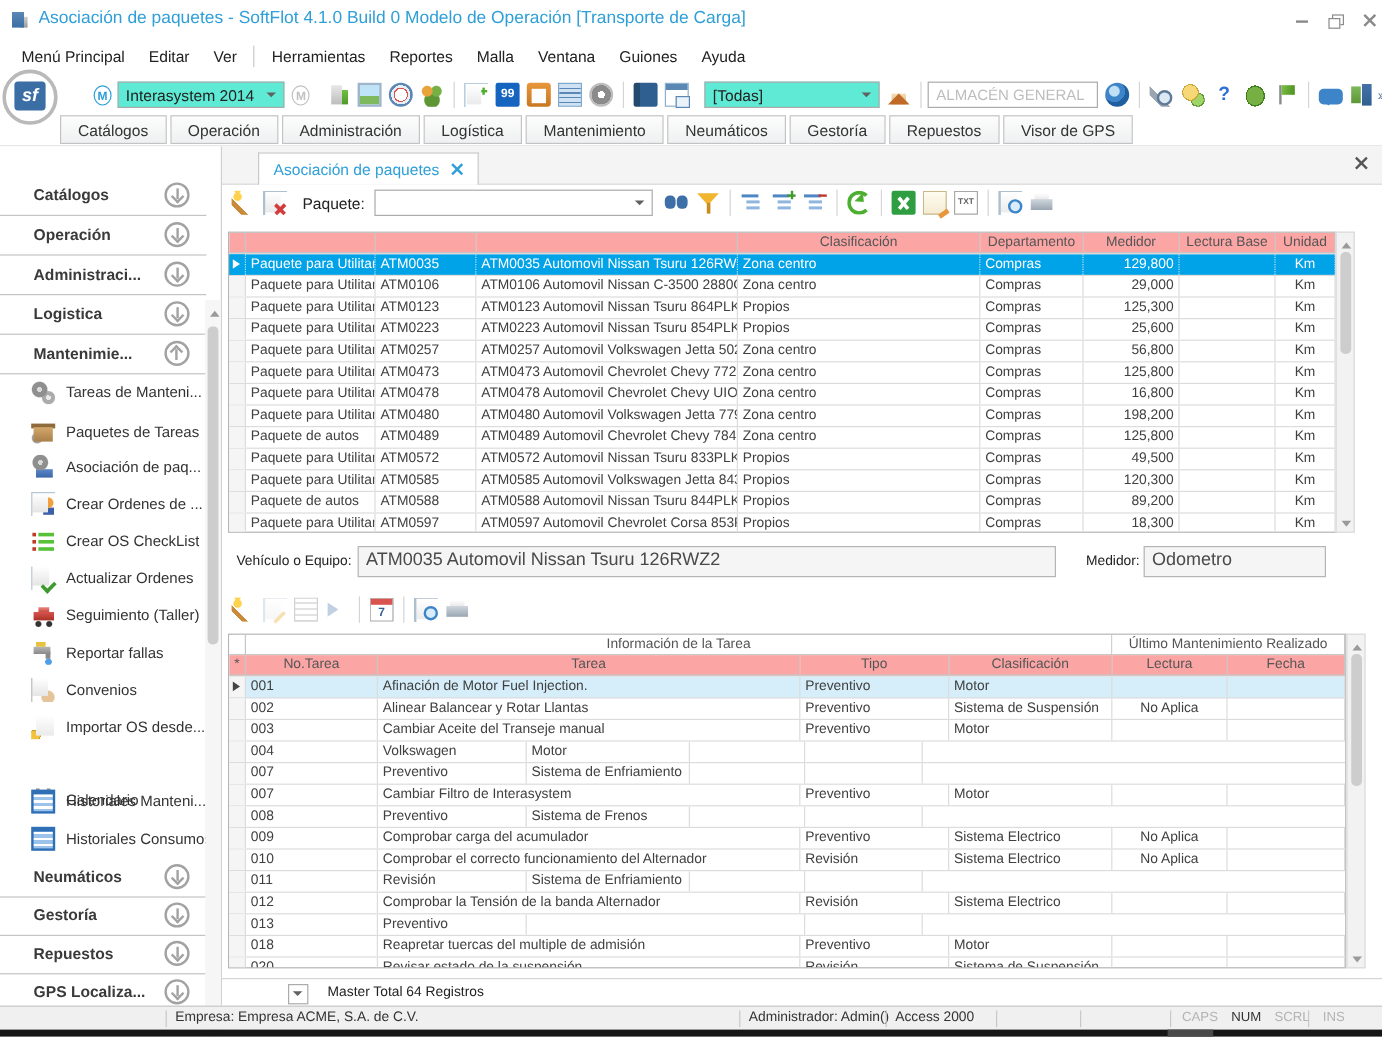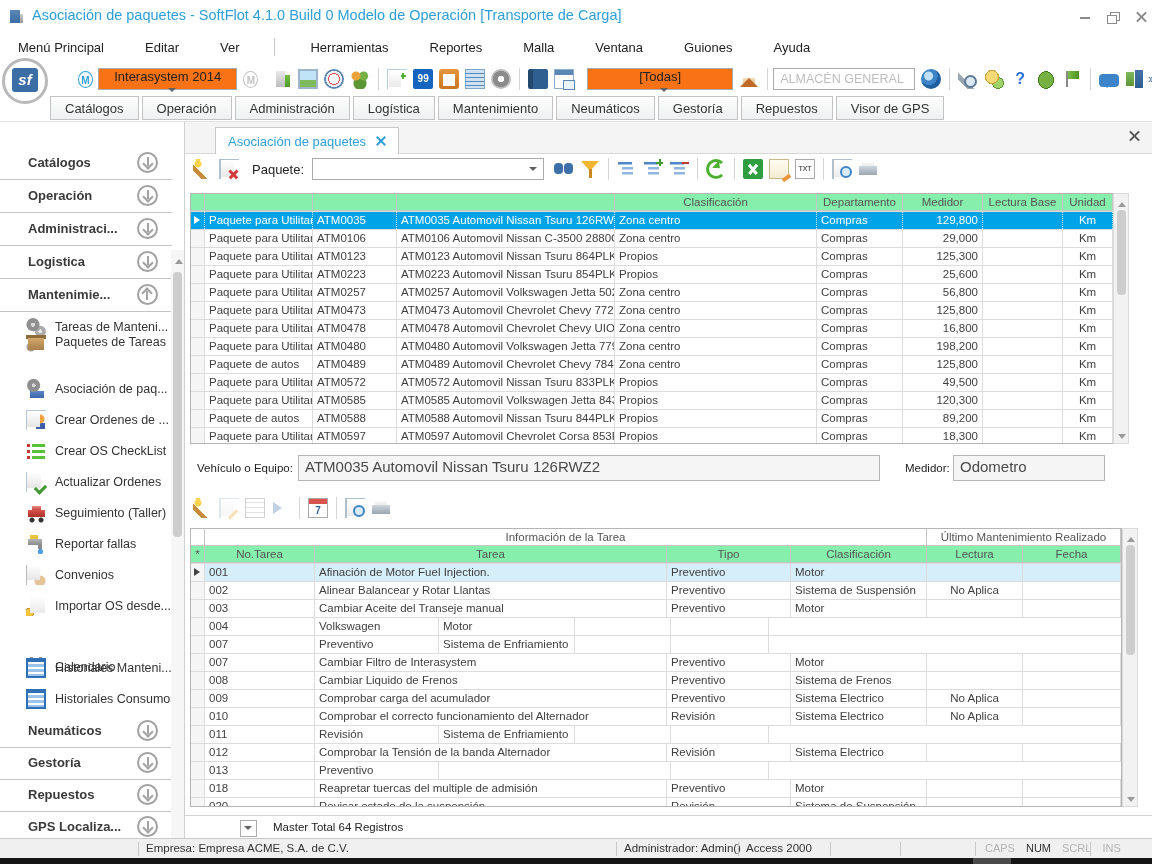--- a/index.html
+++ b/index.html
@@ -16,35 +16,35 @@
   .title-text{left:32px;top:7px;font-size:14.5px;color:#2e9fd8;}
   .winbtn{top:10px;width:26px;height:14px;cursor:pointer;}
   .wb-min{left:1072px;} .wb-min::after{content:"";position:absolute;left:8px;top:7px;width:10px;height:2px;background:#8a8a8a;}
   .wb-res{left:1100px;} .wb-res::before{content:"";position:absolute;left:10px;top:2px;width:8px;height:7px;border:1.5px solid #8a8a8a;background:#fff;}
   .wb-res::after{content:"";position:absolute;left:7px;top:5px;width:8px;height:7px;border:1.5px solid #8a8a8a;background:#fff;}
   .wb-close{left:1128px;}
   .wb-close::before,.wb-close::after{content:"";position:absolute;left:7px;top:6px;width:13px;height:2px;background:#8a8a8a;}
   .wb-close::before{transform:rotate(45deg);} .wb-close::after{transform:rotate(-45deg);}
 
   
-  .menubar{left:0;top:32px;width:1152px;height:30px;display:flex;align-items:center;padding-left:8px;box-sizing:border-box;gap:21px;}
+  .menubar{left:0;top:32px;width:1152px;height:30px;display:flex;align-items:center;padding-left:8px;box-sizing:border-box;}
   .menu-item{font-size:13px;color:#222;padding:4px 10px;cursor:pointer;}
   .menu-divider{width:1px;height:18px;background:#c9c9c9;margin:0 4px;}
 
   
   .toolbar{left:0;top:62px;width:1152px;height:34px;display:flex;align-items:center;}
   .logo{left:2px;top:58px;width:46px;height:46px;border-radius:50%;background:#fff;border:3px solid #b9b9b9;box-sizing:border-box;z-index:12;}
   .logo-inner{position:absolute;left:7px;top:7px;width:26px;height:24px;background:#3a6ea5;border-radius:3px;
      color:#fff;font-style:italic;font-weight:bold;font-size:15px;text-align:center;line-height:23px;}
   .tb-gap{flex:0 0 auto;}
   .mcirc{width:17px;height:17px;border-radius:50%;border:1.5px solid #2e9fd8;color:#2e9fd8;font-size:10px;font-weight:bold;
      text-align:center;line-height:17px;box-sizing:border-box;}
   .mcirc.disabled{border-color:#c2c2c2;color:#c2c2c2;}
-  .combo{height:22px;background:#f97316;border:1px solid #ababab;display:flex;align-items:center;font-size:13px;color:#222;
-     padding:0 6px;box-sizing:border-box;justify-content:space-between;cursor:pointer;flex-direction:column;}
+  .combo{height:22px;background:#5eead4;border:1px solid #ababab;display:flex;align-items:center;font-size:13px;color:#222;
+     padding:0 6px;box-sizing:border-box;justify-content:space-between;cursor:pointer;}
   .combo .arr{width:0;height:0;border:4px solid transparent;border-top-color:#616161;margin-top:4px;margin-left:8px;}
   .tb-input{height:22px;border:1px solid #ababab;box-sizing:border-box;font-size:12.5px;color:#555;padding:0 6px;
      font-family:"Liberation Sans",sans-serif;}
   .tb-input::placeholder{color:#bdbdbd;}
   .tsep{width:1px;height:22px;background:#d5d5d5;margin:0 5px;}
   .tic{width:20px;height:20px;margin:0 3px;position:relative;flex:0 0 auto;cursor:pointer;}
   .chev{font-size:12px;color:#5b7fa6;letter-spacing:-2px;cursor:pointer;}
 
   
   .i-battery{background:linear-gradient(#e8e8e8,#bdbdbd) 4px 2px/9px 16px no-repeat,linear-gradient(#6fbf3f,#4e9a27) 13px 6px/5px 12px no-repeat;}
@@ -154,21 +154,21 @@
   .doctoolbar{position:absolute;left:5px;top:33px;width:955px;height:28px;display:flex;align-items:center;}
   .doctoolbar .label{font-size:13px;color:#222;margin:0 8px 0 10px;}
   .paq-combo{width:232px;height:22px;border:1px solid #ababab;background:#fff;display:flex;align-items:center;justify-content:flex-end;box-sizing:border-box;cursor:text;}
   .paq-combo .arr{width:0;height:0;border:4px solid transparent;border-top-color:#616161;margin:4px 6px 0 0;}
 
   
   .grid{position:absolute;background:#fff;border:1px solid #b5b5b5;overflow:hidden;box-sizing:border-box;}
   .grow{display:flex;height:18px;box-sizing:border-box;border-bottom:1px solid #dcdcdc;}
   .gcell{box-sizing:border-box;border-right:1px solid #dcdcdc;font-size:11.5px;color:#404040;line-height:17px;
      padding:0 4px;white-space:nowrap;overflow:hidden;flex:0 0 auto;}
-  .ghead{color:#555;text-align:center;border-right:1px solid #c6c6c6;border-bottom:1px solid #c6c6c6;background:#86efac;height:17px;}
+  .ghead{color:#555;text-align:center;border-right:1px solid #c6c6c6;border-bottom:1px solid #c6c6c6;background:#fca5a5;height:17px;}
   .indcell{background:#f5f5f5;position:relative;}
   .rowsel{background:#00a2e8;}
   .rowsel .gcell{color:#fff;border-right:1px dotted rgba(255,255,255,.75);}
   .rowsel .indcell{background:#00a2e8;}
   .rowhl{background:#d6eefa;}
   .tri{position:absolute;left:3px;top:4px;width:0;height:0;border:4.5px solid transparent;}
   .tri.white{border-left:6px solid #fff;}
   .tri.dark{border-left:6px solid #444;}
   .al-r{text-align:right;} .al-c{text-align:center;}
 
@@ -297,21 +297,21 @@
         <div class="circ"></div>
       </div>
       <div class="side-section" style="top: 156px;">
         <div class="lbl">Mantenimie...</div>
         <div class="circ up"></div>
       </div>
       <div class="side-item" style="top: 189px;">
         <div class="sic sic-gears-icon"></div>
         <div class="lbl nowrap">Tareas de Manteni...</div>
       </div>
-      <div class="side-item" style="top: 204px;">
+      <div class="side-item" style="top: 222px;">
         <div class="sic sic-package-box-icon"></div>
         <div class="lbl nowrap">Paquetes de Tareas</div>
       </div>
       <div class="side-item" style="top: 251px;">
         <div class="sic sic-gear-truck-icon"></div>
         <div class="lbl nowrap">Asociación de paq...</div>
       </div>
       <div class="side-item" style="top: 282px;">
         <div class="sic sic-order-person-icon"></div>
         <div class="lbl nowrap">Crear Ordenes de ...</div>
@@ -656,21 +656,20 @@
         <div class="gcell" style="width: 110px;">007</div>
         <div class="gcell" style="width: 352px;">Cambiar Filtro de Interasystem</div>
         <div class="gcell" style="width: 124px;">Preventivo</div>
         <div class="gcell" style="width: 136px;">Motor</div>
         <div class="gcell al-c" style="width: 96px;"></div>
         <div class="gcell al-c" style="width: 98px;"></div>
       </div>
       <div class="grow">
         <div class="gcell indcell" style="width: 14px;"></div>
         <div class="gcell" style="width: 110px;">008</div>
-        <div class="gcell" style="width: 352px;">Cambiar Liquido de Frenos</div>
         <div class="gcell" style="width: 124px;">Preventivo</div>
         <div class="gcell" style="width: 136px;">Sistema de Frenos</div>
         <div class="gcell al-c" style="width: 96px;"></div>
         <div class="gcell al-c" style="width: 98px;"></div>
       </div>
       <div class="grow">
         <div class="gcell indcell" style="width: 14px;"></div>
         <div class="gcell" style="width: 110px;">009</div>
         <div class="gcell" style="width: 352px;">Comprobar carga del acumulador</div>
         <div class="gcell" style="width: 124px;">Preventivo</div>

